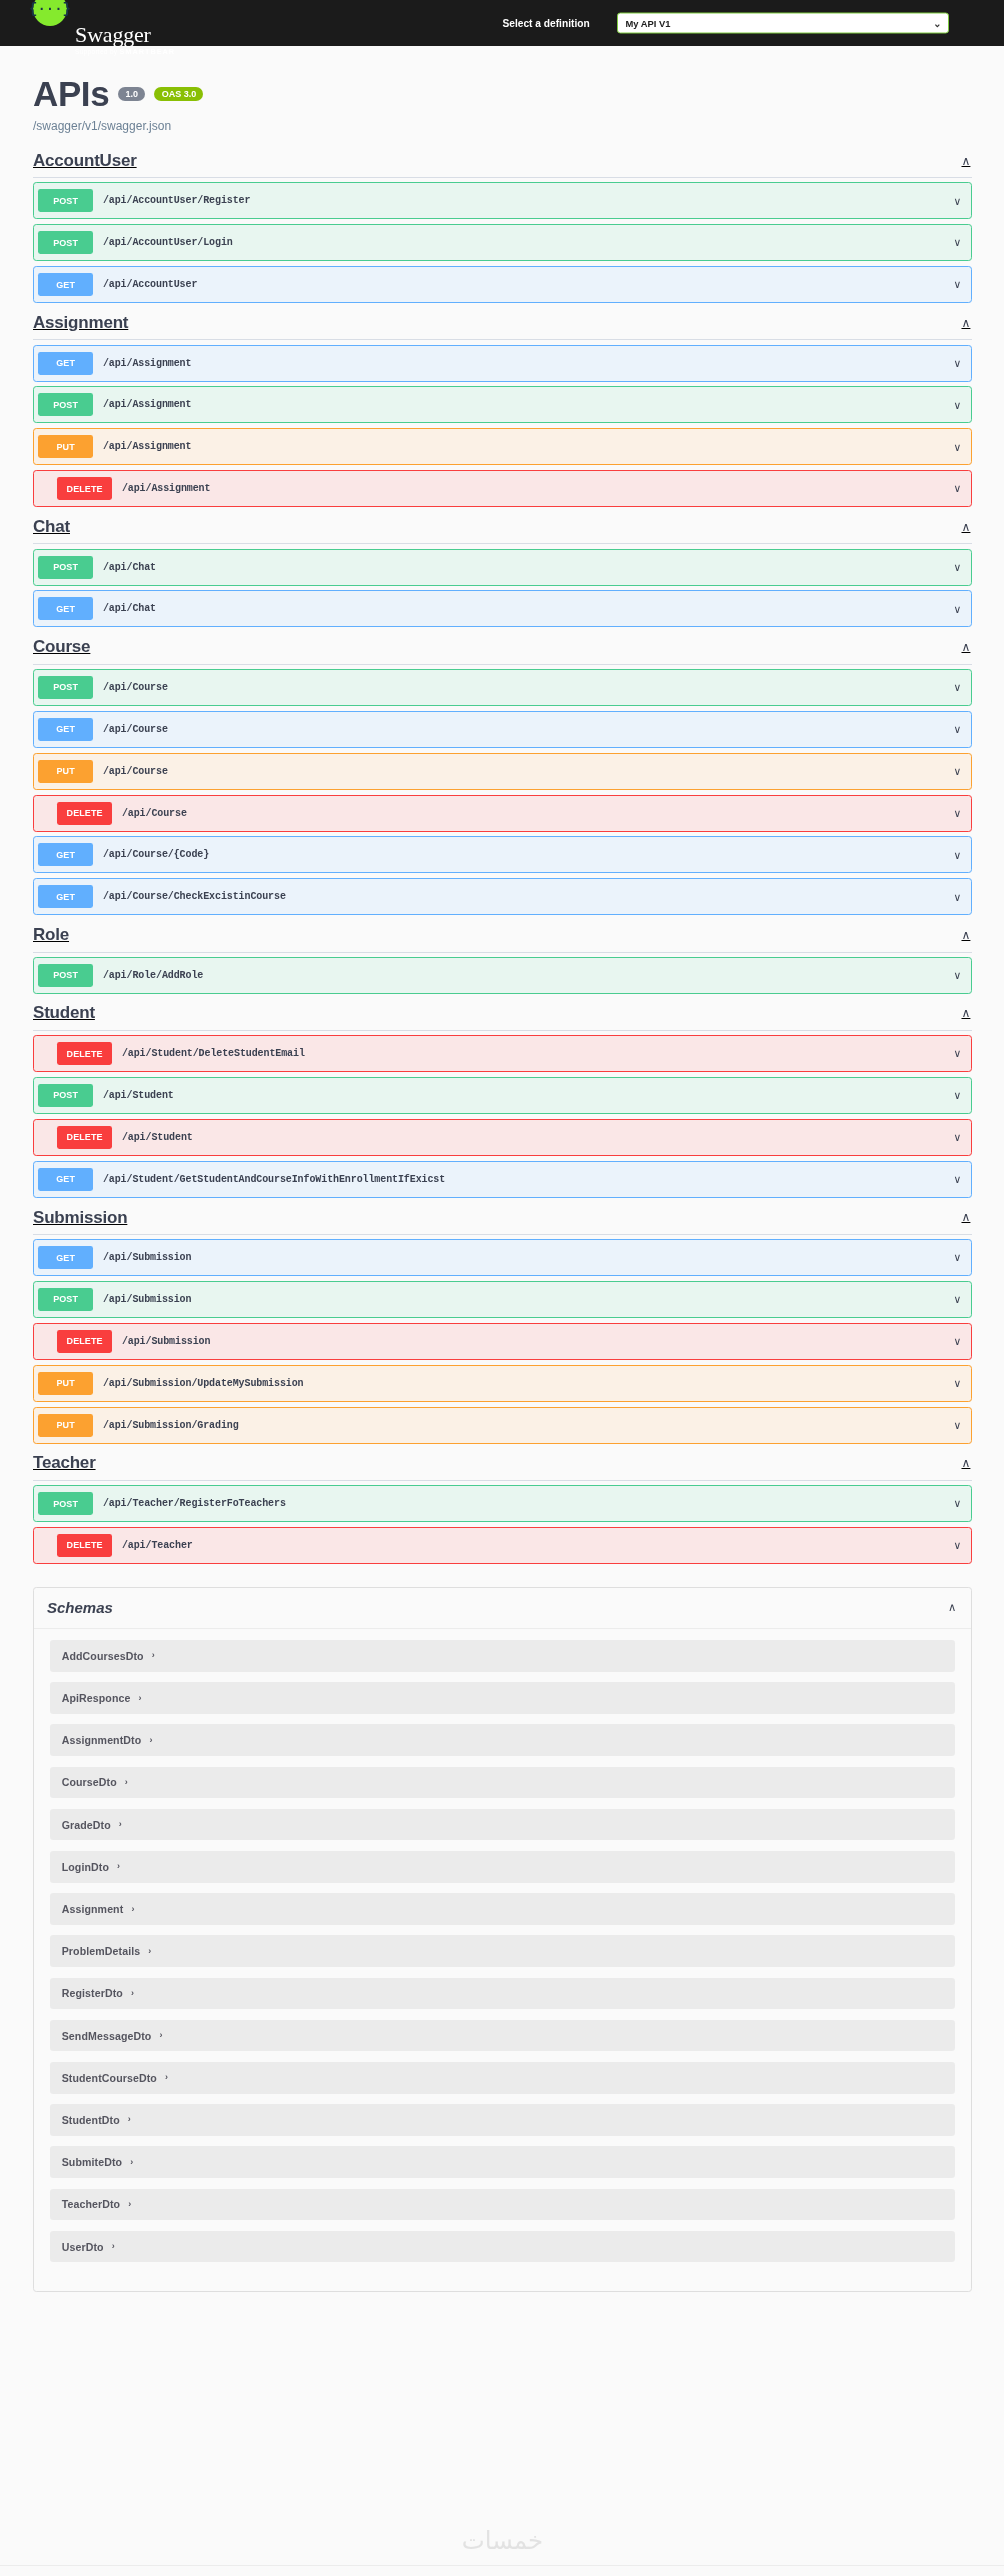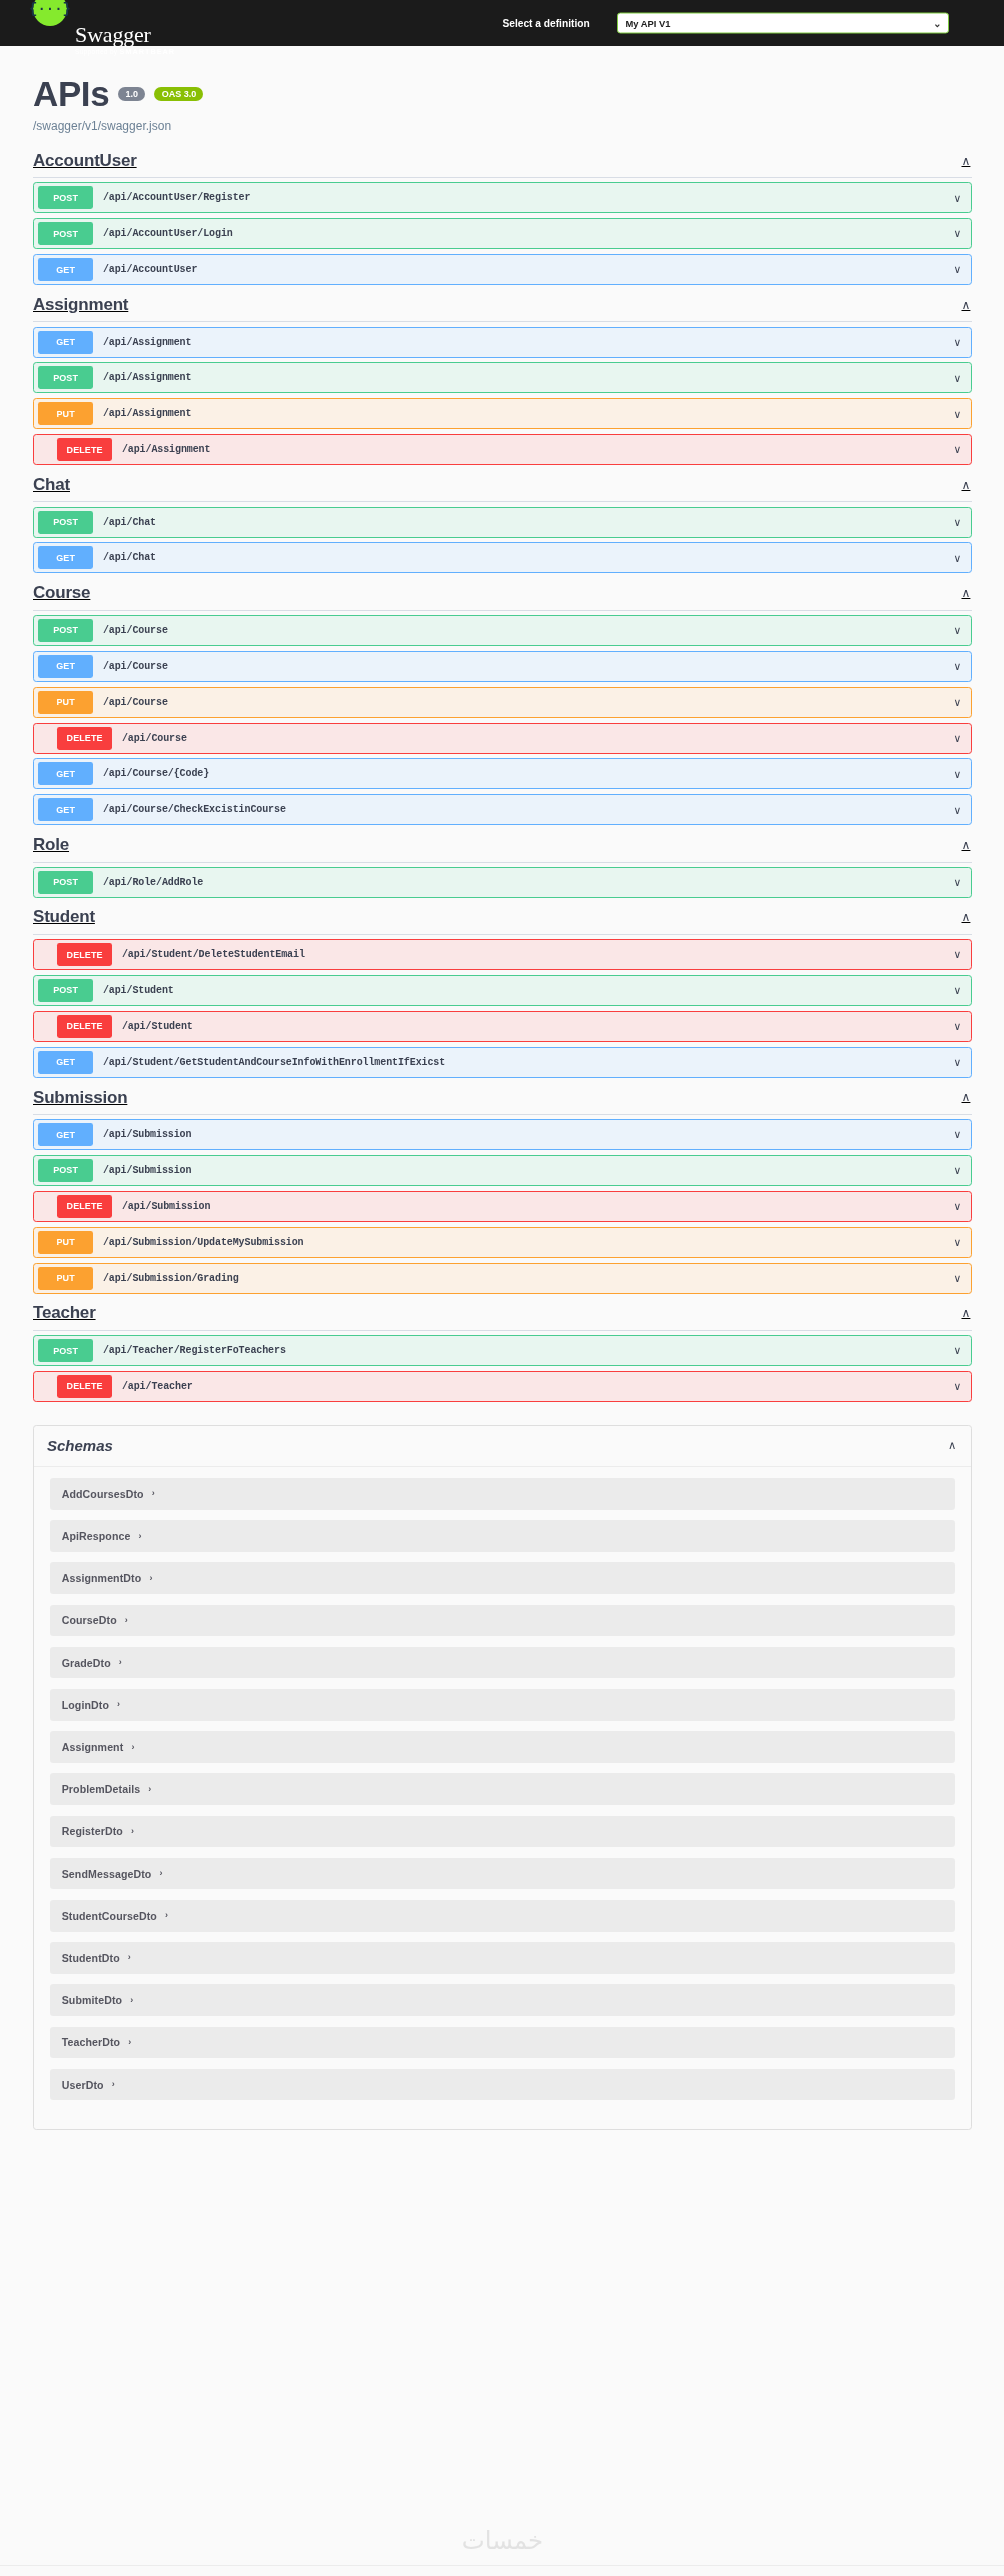--- a/index.html
+++ b/index.html
@@ -93,21 +93,21 @@
   .tag-name {
     font-size: 17px; color: #3b4151; font-weight: bold;
     letter-spacing: -0.2px;
   }
   .tag-arrow { color: #3b4151; font-size: 12.2px; line-height: 1; padding-right: 1.6px;}
 
   .ops { padding-top: 4.1px; }
 
   .op-row {
     display: flex; align-items: center;
-    height: 31px;
+    height: 37px;
     margin-bottom: 4.9px;
     border-radius: 3.3px;
     border: 0.8px solid transparent;
     padding: 0 9.8px 0 4.1px;
     cursor: pointer;
     position: relative;
   }
   .op-method {
     width: 55px; height: 23px;
     border-radius: 2.4px;

